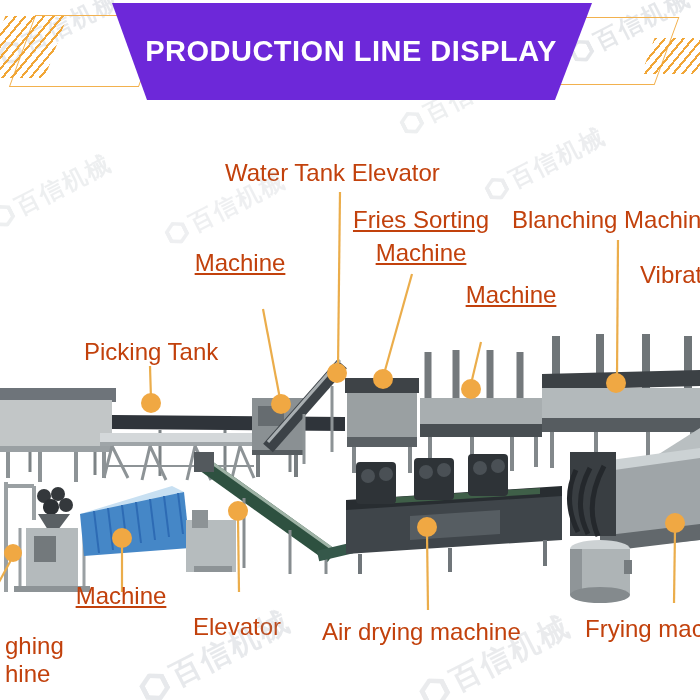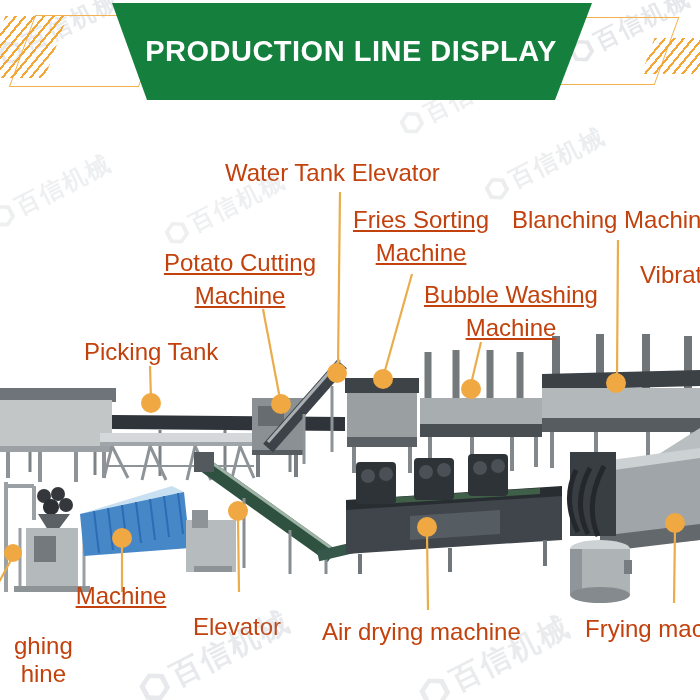--- a/index.html
+++ b/index.html
@@ -9,21 +9,21 @@
   
   .banner-zone{position:absolute;left:0;top:0;width:700px;height:130px;}
   .outline{position:absolute;border:1.5px solid #f2b14e;transform:skewX(-20deg);}
   .outline-left{left:22px;top:15px;width:128px;height:70px;}
   .outline-right{left:550px;top:17px;width:115px;height:66px;}
   .hatch{position:absolute;transform:skewX(-20deg);
          background:repeating-linear-gradient(115deg,#f1a636 0 2.5px,transparent 2.5px 8.5px);}
   .hatch-left{left:-6px;top:16px;width:62px;height:62px;}
   .hatch-right{left:648px;top:38px;width:60px;height:36px;}
   .banner-trapezoid{position:absolute;left:105px;top:3px;width:492px;height:97px;
-        background:#15803d;
+        background:#6d28d9;
         clip-path:polygon(7px 0,487px 0,450px 97px,42px 97px);
         display:flex;align-items:center;justify-content:center;}
   .banner-title{margin:0;color:#ffffff;font-size:29px;font-weight:bold;letter-spacing:.5px;}
 
   
   .machines,.leaders{position:absolute;left:0;top:0;width:700px;height:700px;}
   .leaders line{stroke:#ebad4b;stroke-width:2.2px;}
   .leaders circle{fill:#f0a843;}
 
   
@@ -190,41 +190,39 @@
     <circle cx="122" cy="538" r="10"></circle>
     <circle cx="238" cy="511" r="10"></circle>
     <circle cx="427" cy="527" r="10"></circle>
     <circle cx="675" cy="523" r="10"></circle>
   </svg>
 
 
   <div class="lbl" style="left:225px;top:156px;">Water Tank Elevator</div>
 
   <div class="lbl two" style="left:140px;top:246px;width:200px;">
-    <div>Potato Cutting</div>
     <div>Machine</div>
   </div>
 
   <div class="lbl two" style="left:321px;top:203px;width:200px;">
     <div>Fries Sorting</div>
     <div>Machine</div>
   </div>
 
   <div class="lbl" style="left:512px;top:203px;">Blanching Machine</div>
 
   <div class="lbl" style="left:640px;top:258px;">Vibrating</div>
 
   <div class="lbl two" style="left:411px;top:278px;width:200px;">
-    <div>Bubble Washing</div>
     <div>Machine</div>
   </div>
 
   <div class="lbl" style="left:84px;top:335px;">Picking Tank</div>
 
-  <div class="lbl lh28" style="left:14px;top:632px;text-align:center;">
+  <div class="lbl lh28" style="left:5px;top:632px;">
     <div>ghing</div>
     <div>hine</div>
   </div>
 
   <div class="lbl two lh30" style="left:41px;top:581px;width:160px;">
     <div>Machine</div>
   </div>
 
   <div class="lbl" style="left:193px;top:589px;margin-top:21px;">Elevator</div>
 

